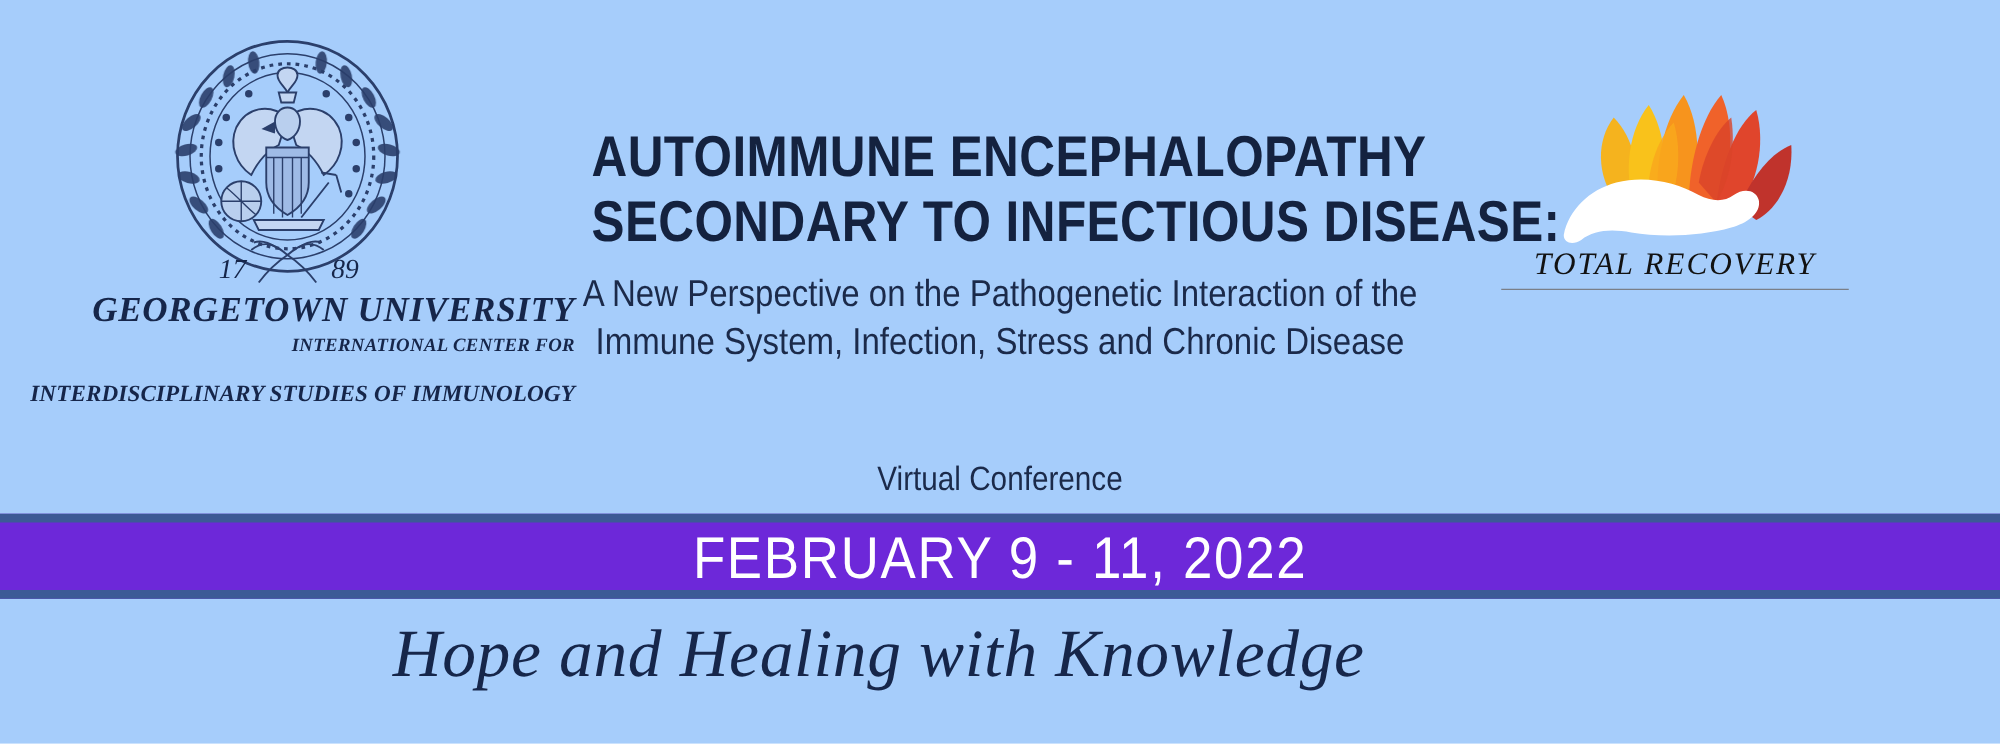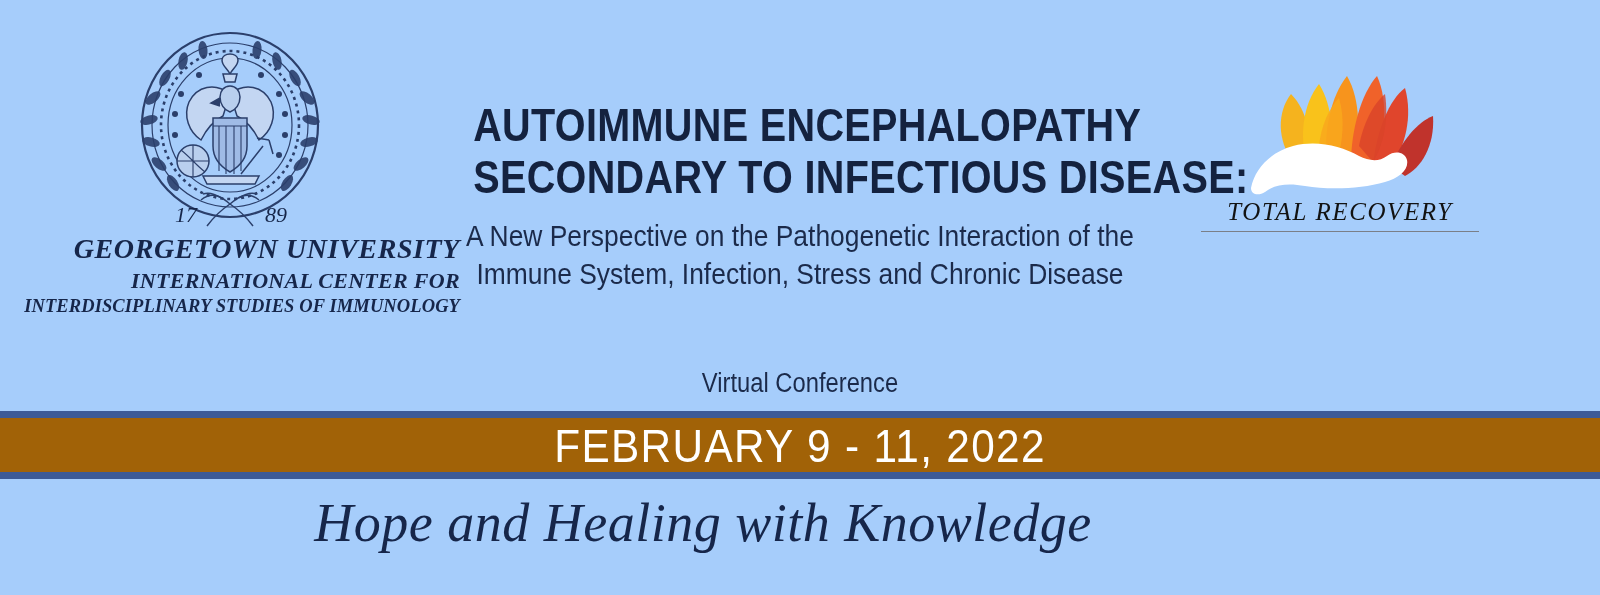--- a/index.html
+++ b/index.html
@@ -34,28 +34,28 @@
     font-style: italic;
     font-weight: bold;
     line-height: 1.12;
     white-space: nowrap;
   }
   #gu-name {
     font-size: 28px;
     letter-spacing: 0.6px;
   }
   #gu-sub1 {
-    font-size: 22px;
+    font-size: 15px;
     letter-spacing: 0.3px;
     margin-top: 5px;
   }
   #gu-sub2 {
     font-size: 18.5px;
     letter-spacing: 0.1px;
-    margin-top: 2px;
+    margin-top: 20px;
   }
 
   
   #center-block {
     position: absolute;
     left: 420px;
     top: 100px;
     width: 760px;
     text-align: center;
   }
@@ -142,21 +142,21 @@
     white-space: nowrap;
   }
 
   
   #date-bar {
     position: absolute;
     left: 0;
     top: 411px;
     width: 1600px;
     height: 68px;
-    background: #a16207;
+    background: #6d28d9;
     border-top: 7px solid #3c5a96;
     border-bottom: 7px solid #3c5a96;
     box-sizing: border-box;
     display: flex;
     align-items: center;
     justify-content: center;
   }
   #date-text {
     color: #ffffff;
     font-family: "Liberation Sans Narrow", "Liberation Sans", sans-serif;

